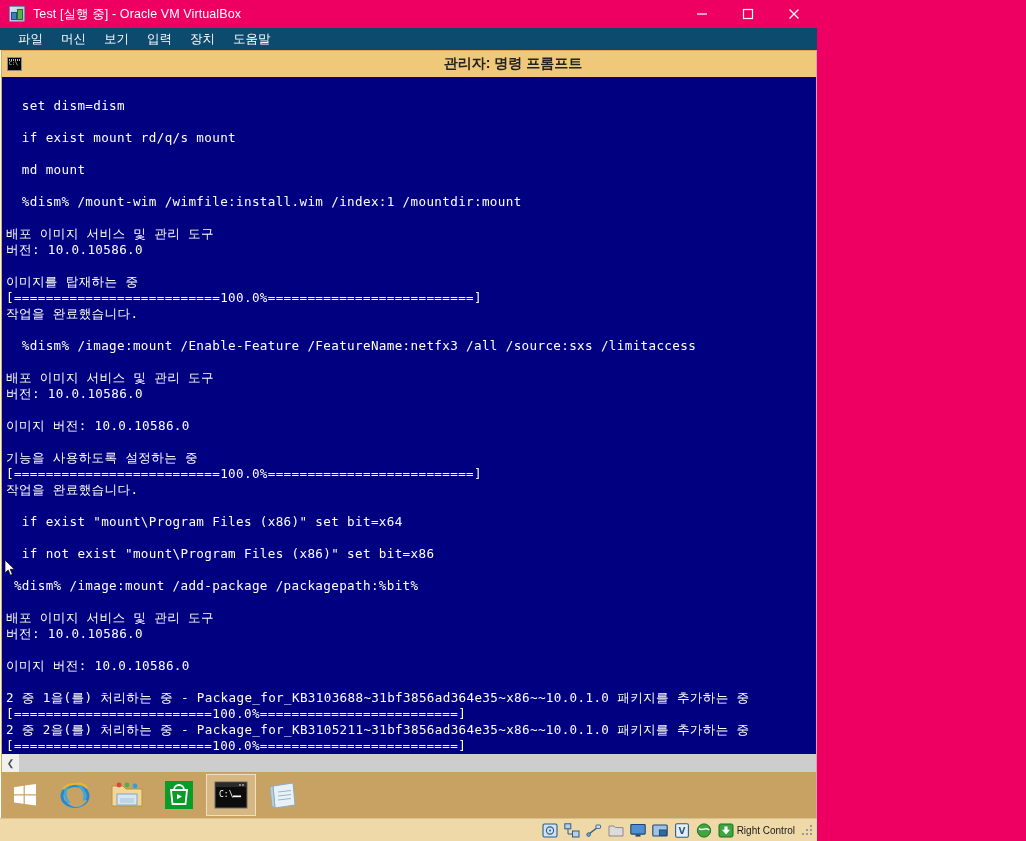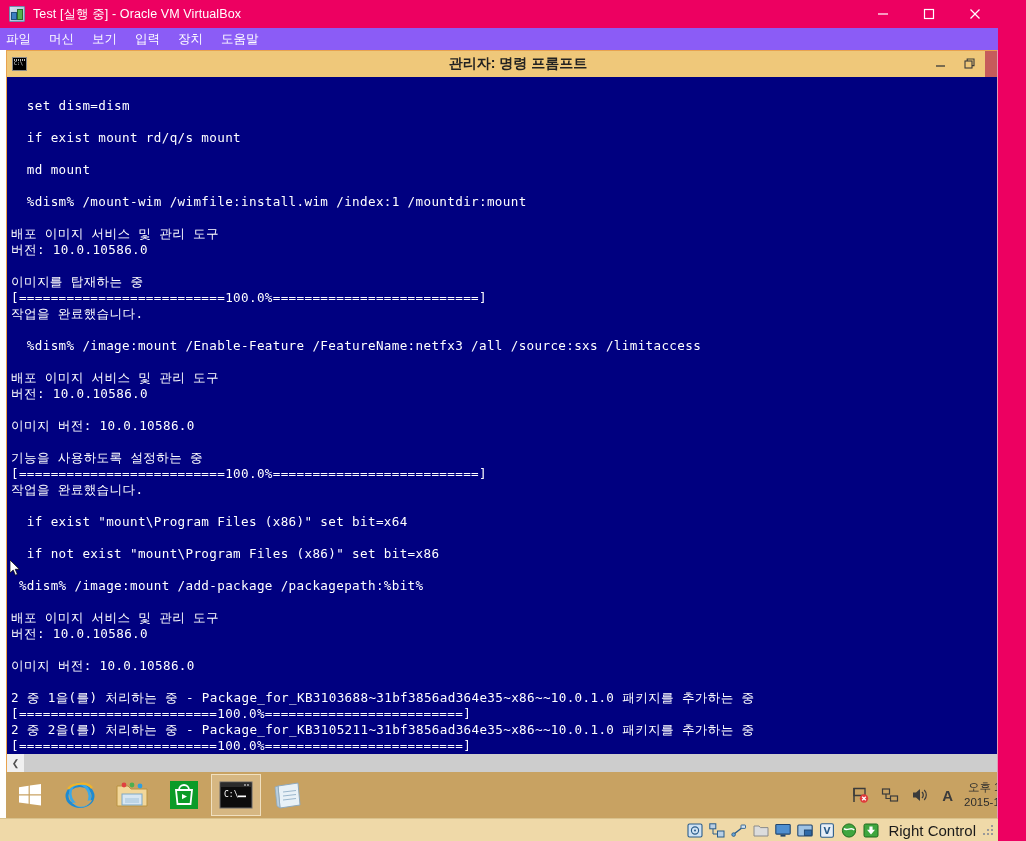--- a/index.html
+++ b/index.html
@@ -4,21 +4,21 @@
 <style>
   * { margin:0; padding:0; box-sizing:border-box; }
   html,body { width:1026px; height:841px; overflow:hidden; }
   body {
     font-family:"Liberation Sans", sans-serif;
     background:#ED0061;
     -webkit-font-smoothing:none;
   }
 
   
-  #vbox-window { width:998px; height:841px; display:flex; flex-direction:column; background:#ED0061; }
+  #vbox-window { width:817px; height:841px; display:flex; flex-direction:column; background:#ED0061; }
 
   
   .vb-titlebar {
     height:28px; background:#ED0061; display:flex; align-items:center;
     flex:0 0 28px; position:relative;
   }
   .vb-appicon {
     width:16px; height:16px; margin-left:9px; flex:0 0 16px;
     background:linear-gradient(135deg,#d8e4f0 0%,#9fb8d4 100%);
     border:1px solid #6f8fae; position:relative; border-radius:1px;
@@ -37,31 +37,31 @@
   }
   .vb-winbtns { position:absolute; right:0; top:0; height:28px; display:flex; }
   .vb-winbtn {
     width:46px; height:28px; display:flex; align-items:center; justify-content:center;
     color:#fff; font-size:12px; line-height:1;
   }
   .vb-winbtn svg { display:block; }
 
   
   .vb-menubar {
-    height:22px; flex:0 0 22px; background:#8b5cf6; display:flex; align-items:center;
-    padding-left:6px;
+    height:22px; flex:0 0 22px; background:#0c4a6e; display:flex; align-items:center;
+    padding-left:18px;
   }
   .vb-menuitem {
     color:#ffffff; font-size:12.5px; padding:0 9px 0 0; margin-right:9px; white-space:nowrap;
   }
 
   
   .vb-guest {
     flex:1 1 auto; background:#404040; position:relative; overflow:hidden;
-    border-left:6px solid #ffffff; border-right:1px solid #E09BB6;
+    border-left:1px solid #ffffff; border-right:1px solid #E09BB6;
   }
 
   
   .cmd-window {
     position:absolute; left:0; top:0; width:1024px; height:723px;
     display:flex; flex-direction:column;
     border:1px solid #E8A34F;
     background:#EFC87A;
   }
   .cmd-titlebar {
@@ -154,21 +154,21 @@
     color:#2d2d2d; font-size:11.5px; line-height:15px; text-align:right; margin-left:4px;
     white-space:nowrap;
   }
 
   
   .vb-statusbar {
     height:23px; flex:0 0 23px; background:#EFD9A8; display:flex; align-items:center;
     justify-content:flex-end; border-top:1px solid #d9c28d; padding-right:4px;
   }
   .st-icon { width:18px; height:16px; margin:0 2px; display:flex; align-items:center; justify-content:center; }
-  .st-host { color:#1a1a1a; font-size:15px; margin-left:6px; white-space:nowrap; }
+  .st-host { color:#1a1a1a; font-size:10px; white-space:nowrap; }
   .st-grip {
     width:12px; height:12px; margin-left:6px;
     background:
       radial-gradient(circle at 2px 10px,#999 1px,transparent 1.2px),
       radial-gradient(circle at 6px 10px,#999 1px,transparent 1.2px),
       radial-gradient(circle at 10px 10px,#999 1px,transparent 1.2px),
       radial-gradient(circle at 6px 6px,#999 1px,transparent 1.2px),
       radial-gradient(circle at 10px 6px,#999 1px,transparent 1.2px),
       radial-gradient(circle at 10px 2px,#999 1px,transparent 1.2px);
   }

